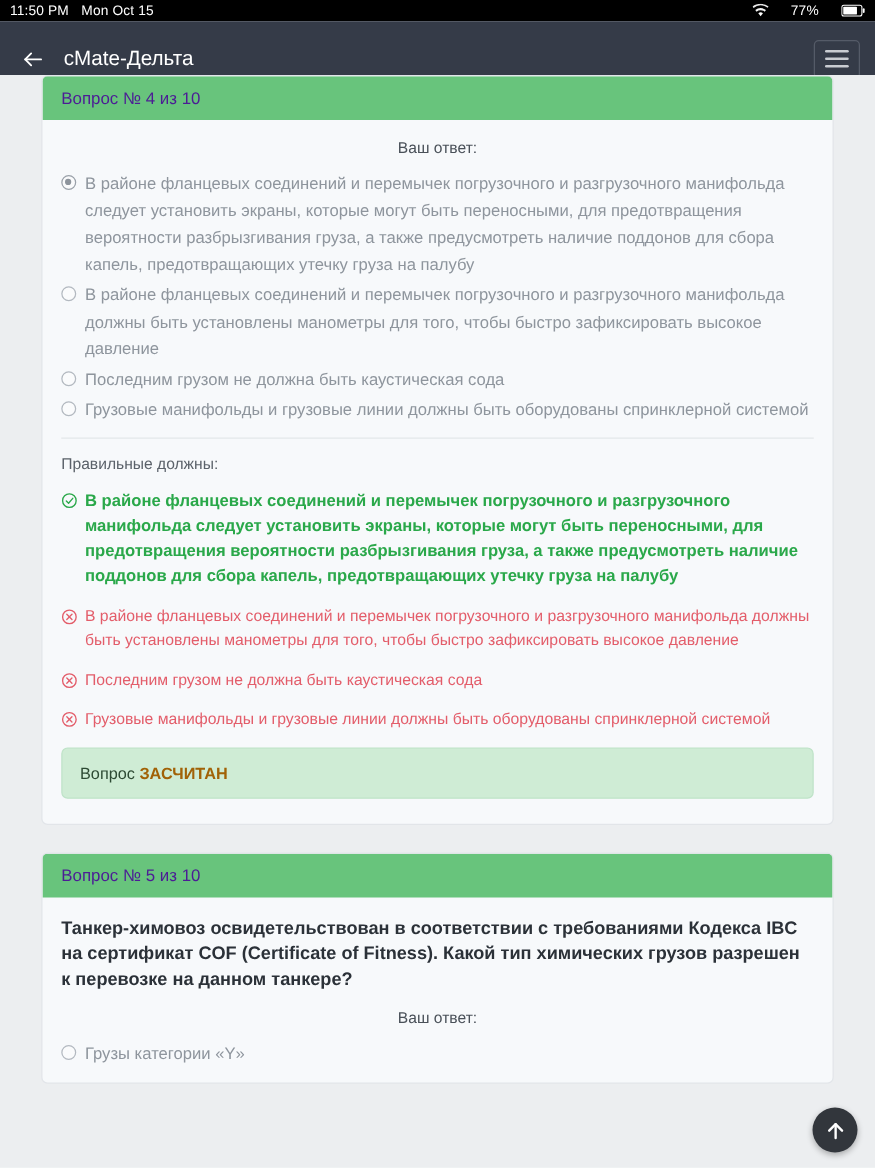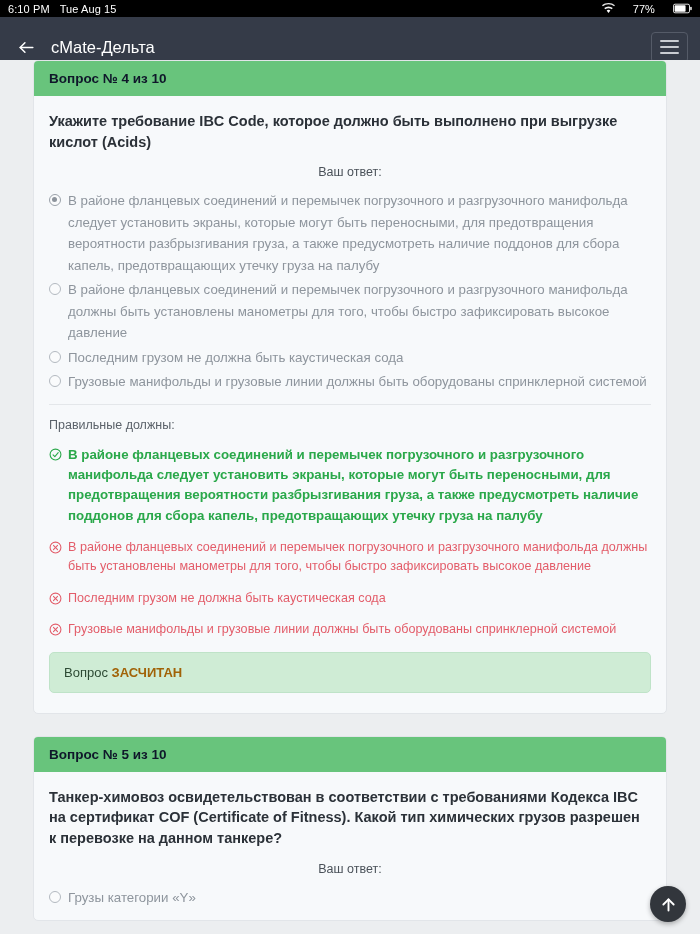--- a/index.html
+++ b/index.html
@@ -99,24 +99,23 @@
   
   .card {
     background: #f7f9fb;
     border: 1px solid #e2e5e9;
     border-radius: 5px;
     overflow: hidden;
     margin-bottom: 22px;
   }
   .card-header {
     background: #68c47c;
-    color: #0f172a;
+    color: #4c1d95;
     font-size: 13.5px;
     padding: 10px 15px;
-    font-weight: bold;
   }
   .card-body {
     padding: 15px 15px 6px 15px;
   }
 
   .q-title {
     font-size: 14.5px;
     font-weight: bold;
     color: #2b3138;
     line-height: 1.42;
@@ -230,22 +229,22 @@
     cursor: pointer;
     box-shadow: 0 2px 5px rgba(0,0,0,0.3);
   }
   .fab svg { width: 19px; height: 19px; display: block; }
 </style>
 </head>
 <body>
 
 <div class="statusbar">
   <div class="sb-left">
-    <span class="sb-time">6:10 PM</span>
-    <span class="sb-date">Tue Aug 15</span>
+    <span class="sb-time">11:50 PM</span>
+    <span class="sb-date">Mon Oct 15</span>
   </div>
   <div class="sb-right">
     <span>
       <svg class="wifi-icon" viewBox="0 0 24 20" fill="#ffffff">
         <path d="M12 18.2l3.4-4.3a5.4 5.4 0 0 0-6.8 0L12 18.2z"></path>
         <path d="M12 9.4c2.3 0 4.4.8 6 2.2l1.9-2.4A12 12 0 0 0 12 6.2a12 12 0 0 0-7.9 3l1.9 2.4a9 9 0 0 1 6-2.2z" opacity="0.95"></path>
         <path d="M12 2.2c3.9 0 7.5 1.4 10.3 3.7l1.6-2A18.5 18.5 0 0 0 12 0C7.4 0 3.2 1.5 0 4l1.6 2A16.3 16.3 0 0 1 12 2.2z" opacity="0.9"></path>
       </svg>
     </span>
     <span class="sb-batt-text">77%</span>
@@ -275,21 +274,20 @@
     <span></span>
   </div>
 </div>
 
 <div class="scroll-area">
   <div class="page-inner">
 
     <div class="card">
       <div class="card-header">Вопрос № 4 из 10</div>
       <div class="card-body">
-        <div class="q-title">Укажите требование IBC Code, которое должно быть выполнено при выгрузке кислот (Acids)</div>
         <div class="your-answer-label">Ваш ответ:</div>
 
         <div class="opt-list">
           <div class="opt">
             <span class="radio checked"></span>
             <span class="opt-text">В районе фланцевых соединений и перемычек погрузочного и разгрузочного манифольда следует установить экраны, которые могут быть переносными, для предотвращения вероятности разбрызгивания груза, а также предусмотреть наличие поддонов для сбора капель, предотвращающих утечку груза на палубу</span>
           </div>
           <div class="opt">
             <span class="radio"></span>
             <span class="opt-text">В районе фланцевых соединений и перемычек погрузочного и разгрузочного манифольда должны быть установлены манометры для того, чтобы быстро зафиксировать высокое давление</span>

